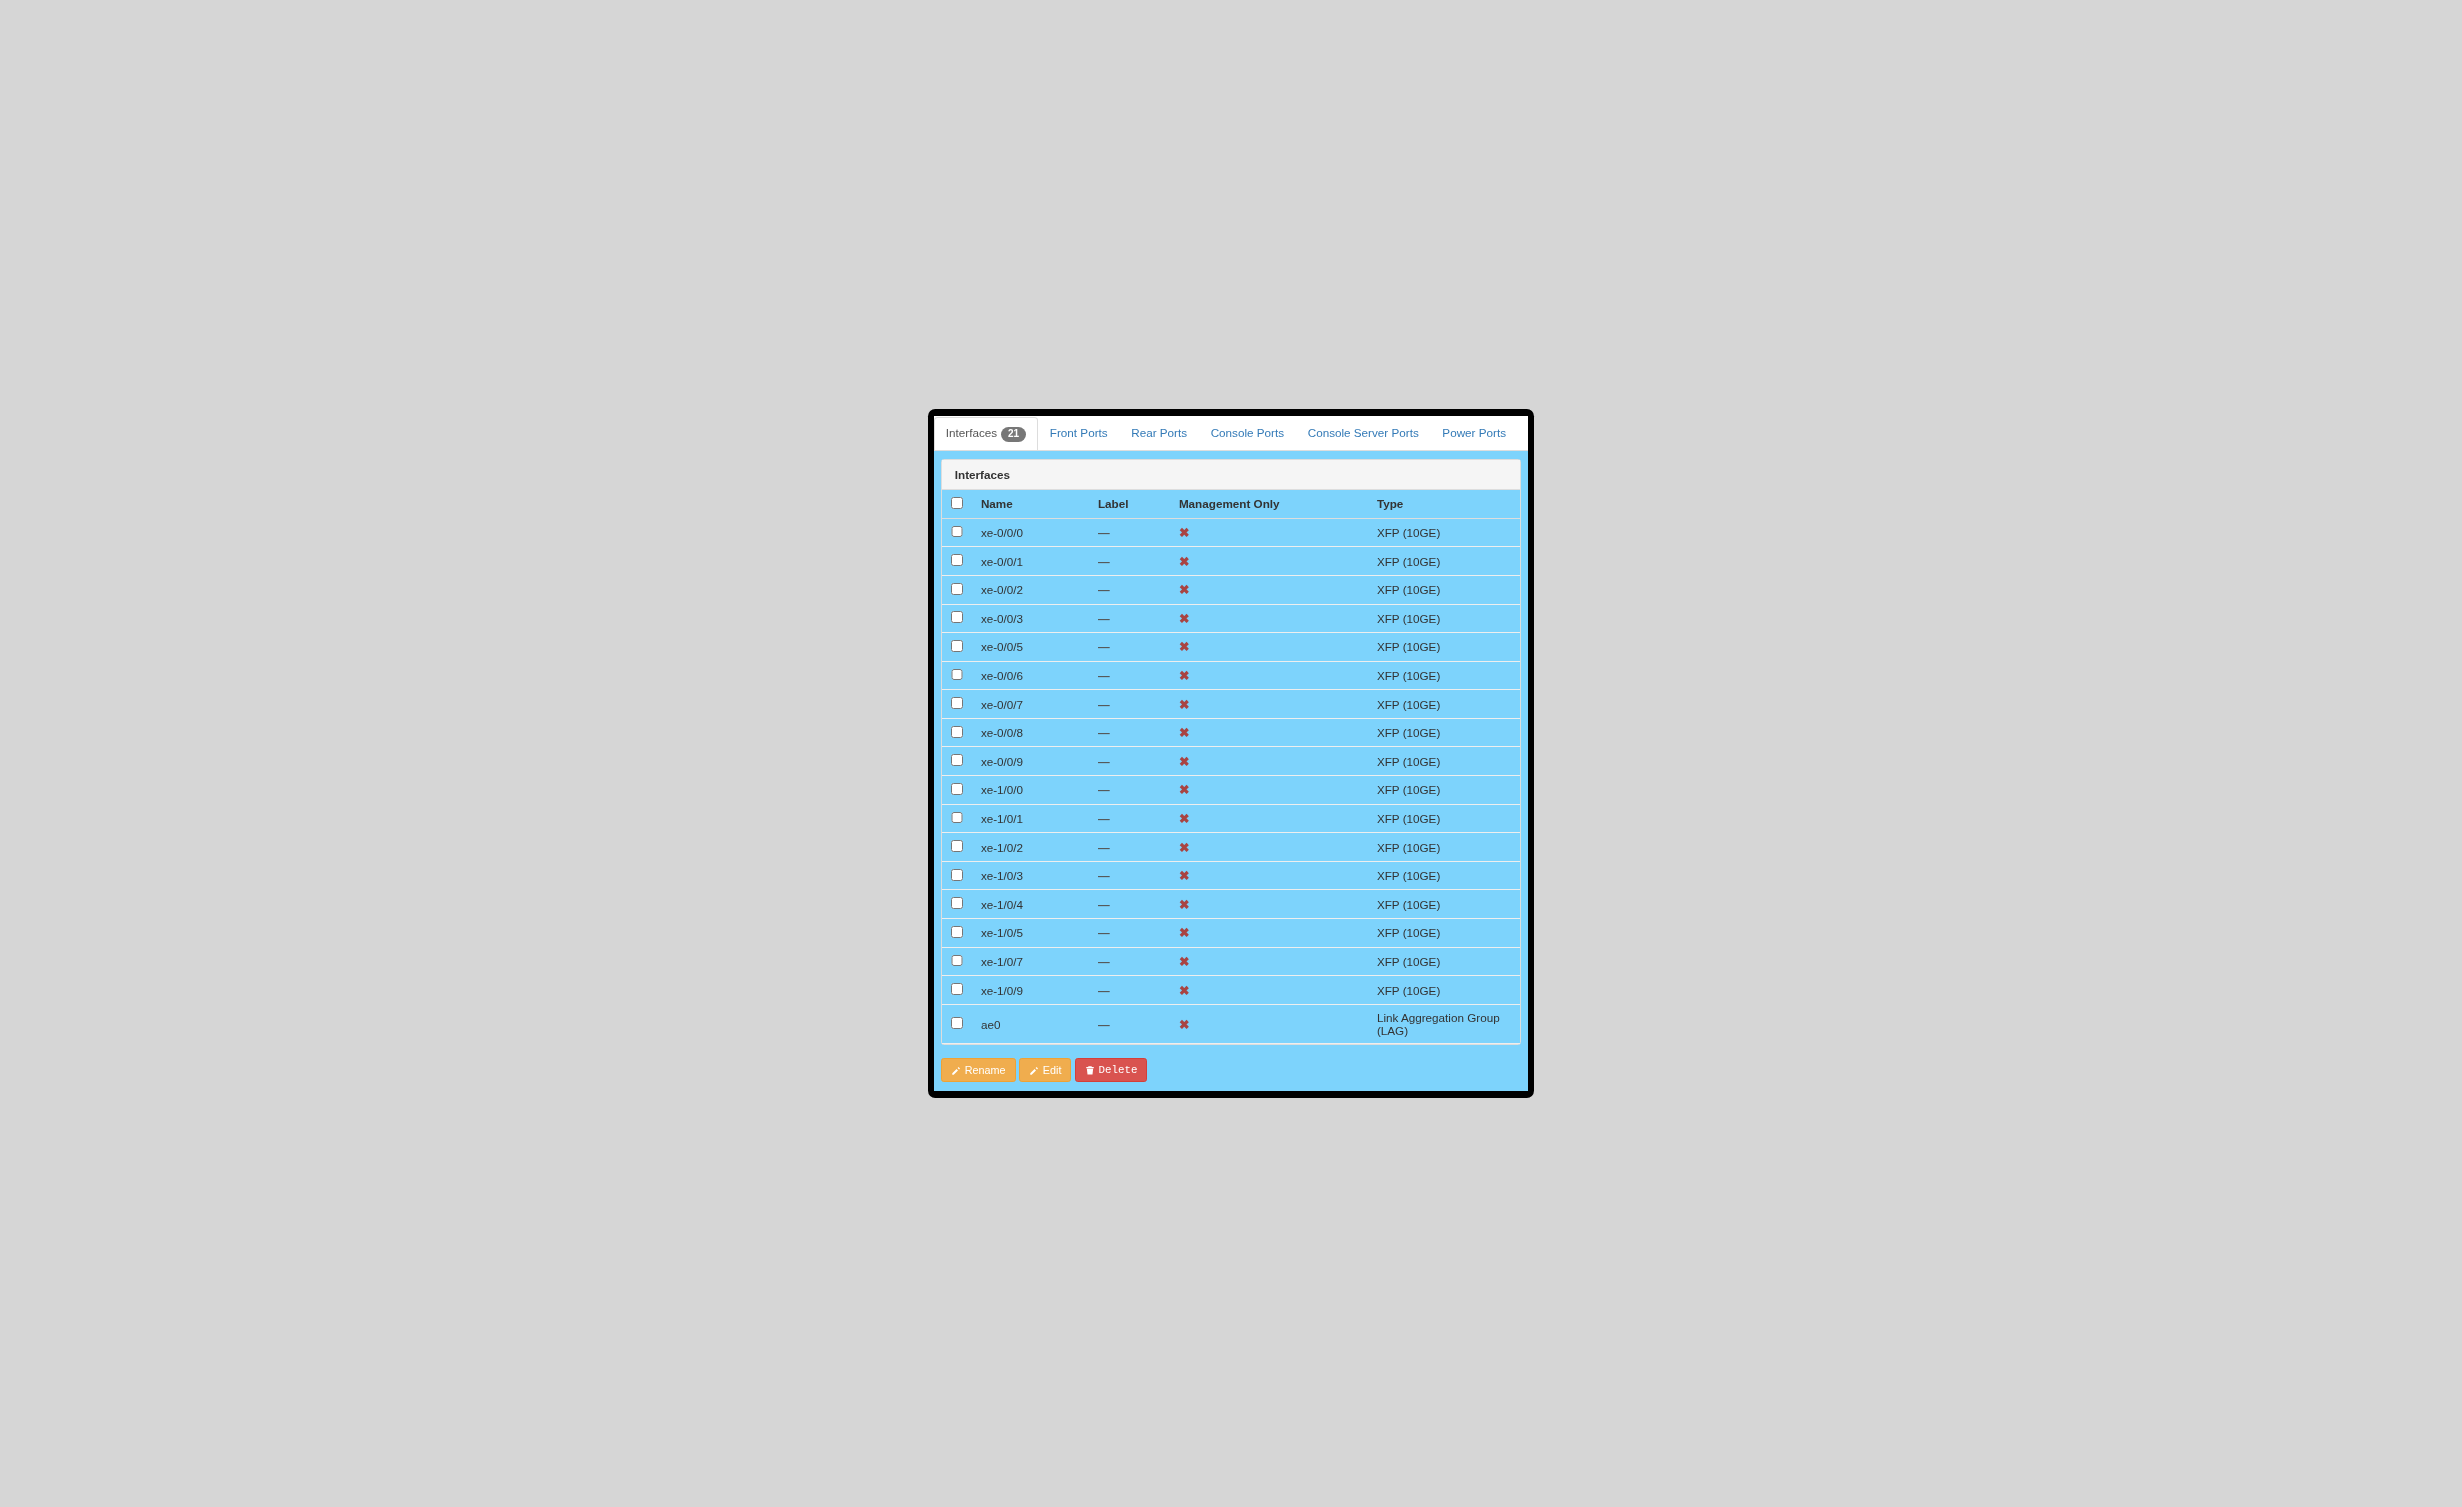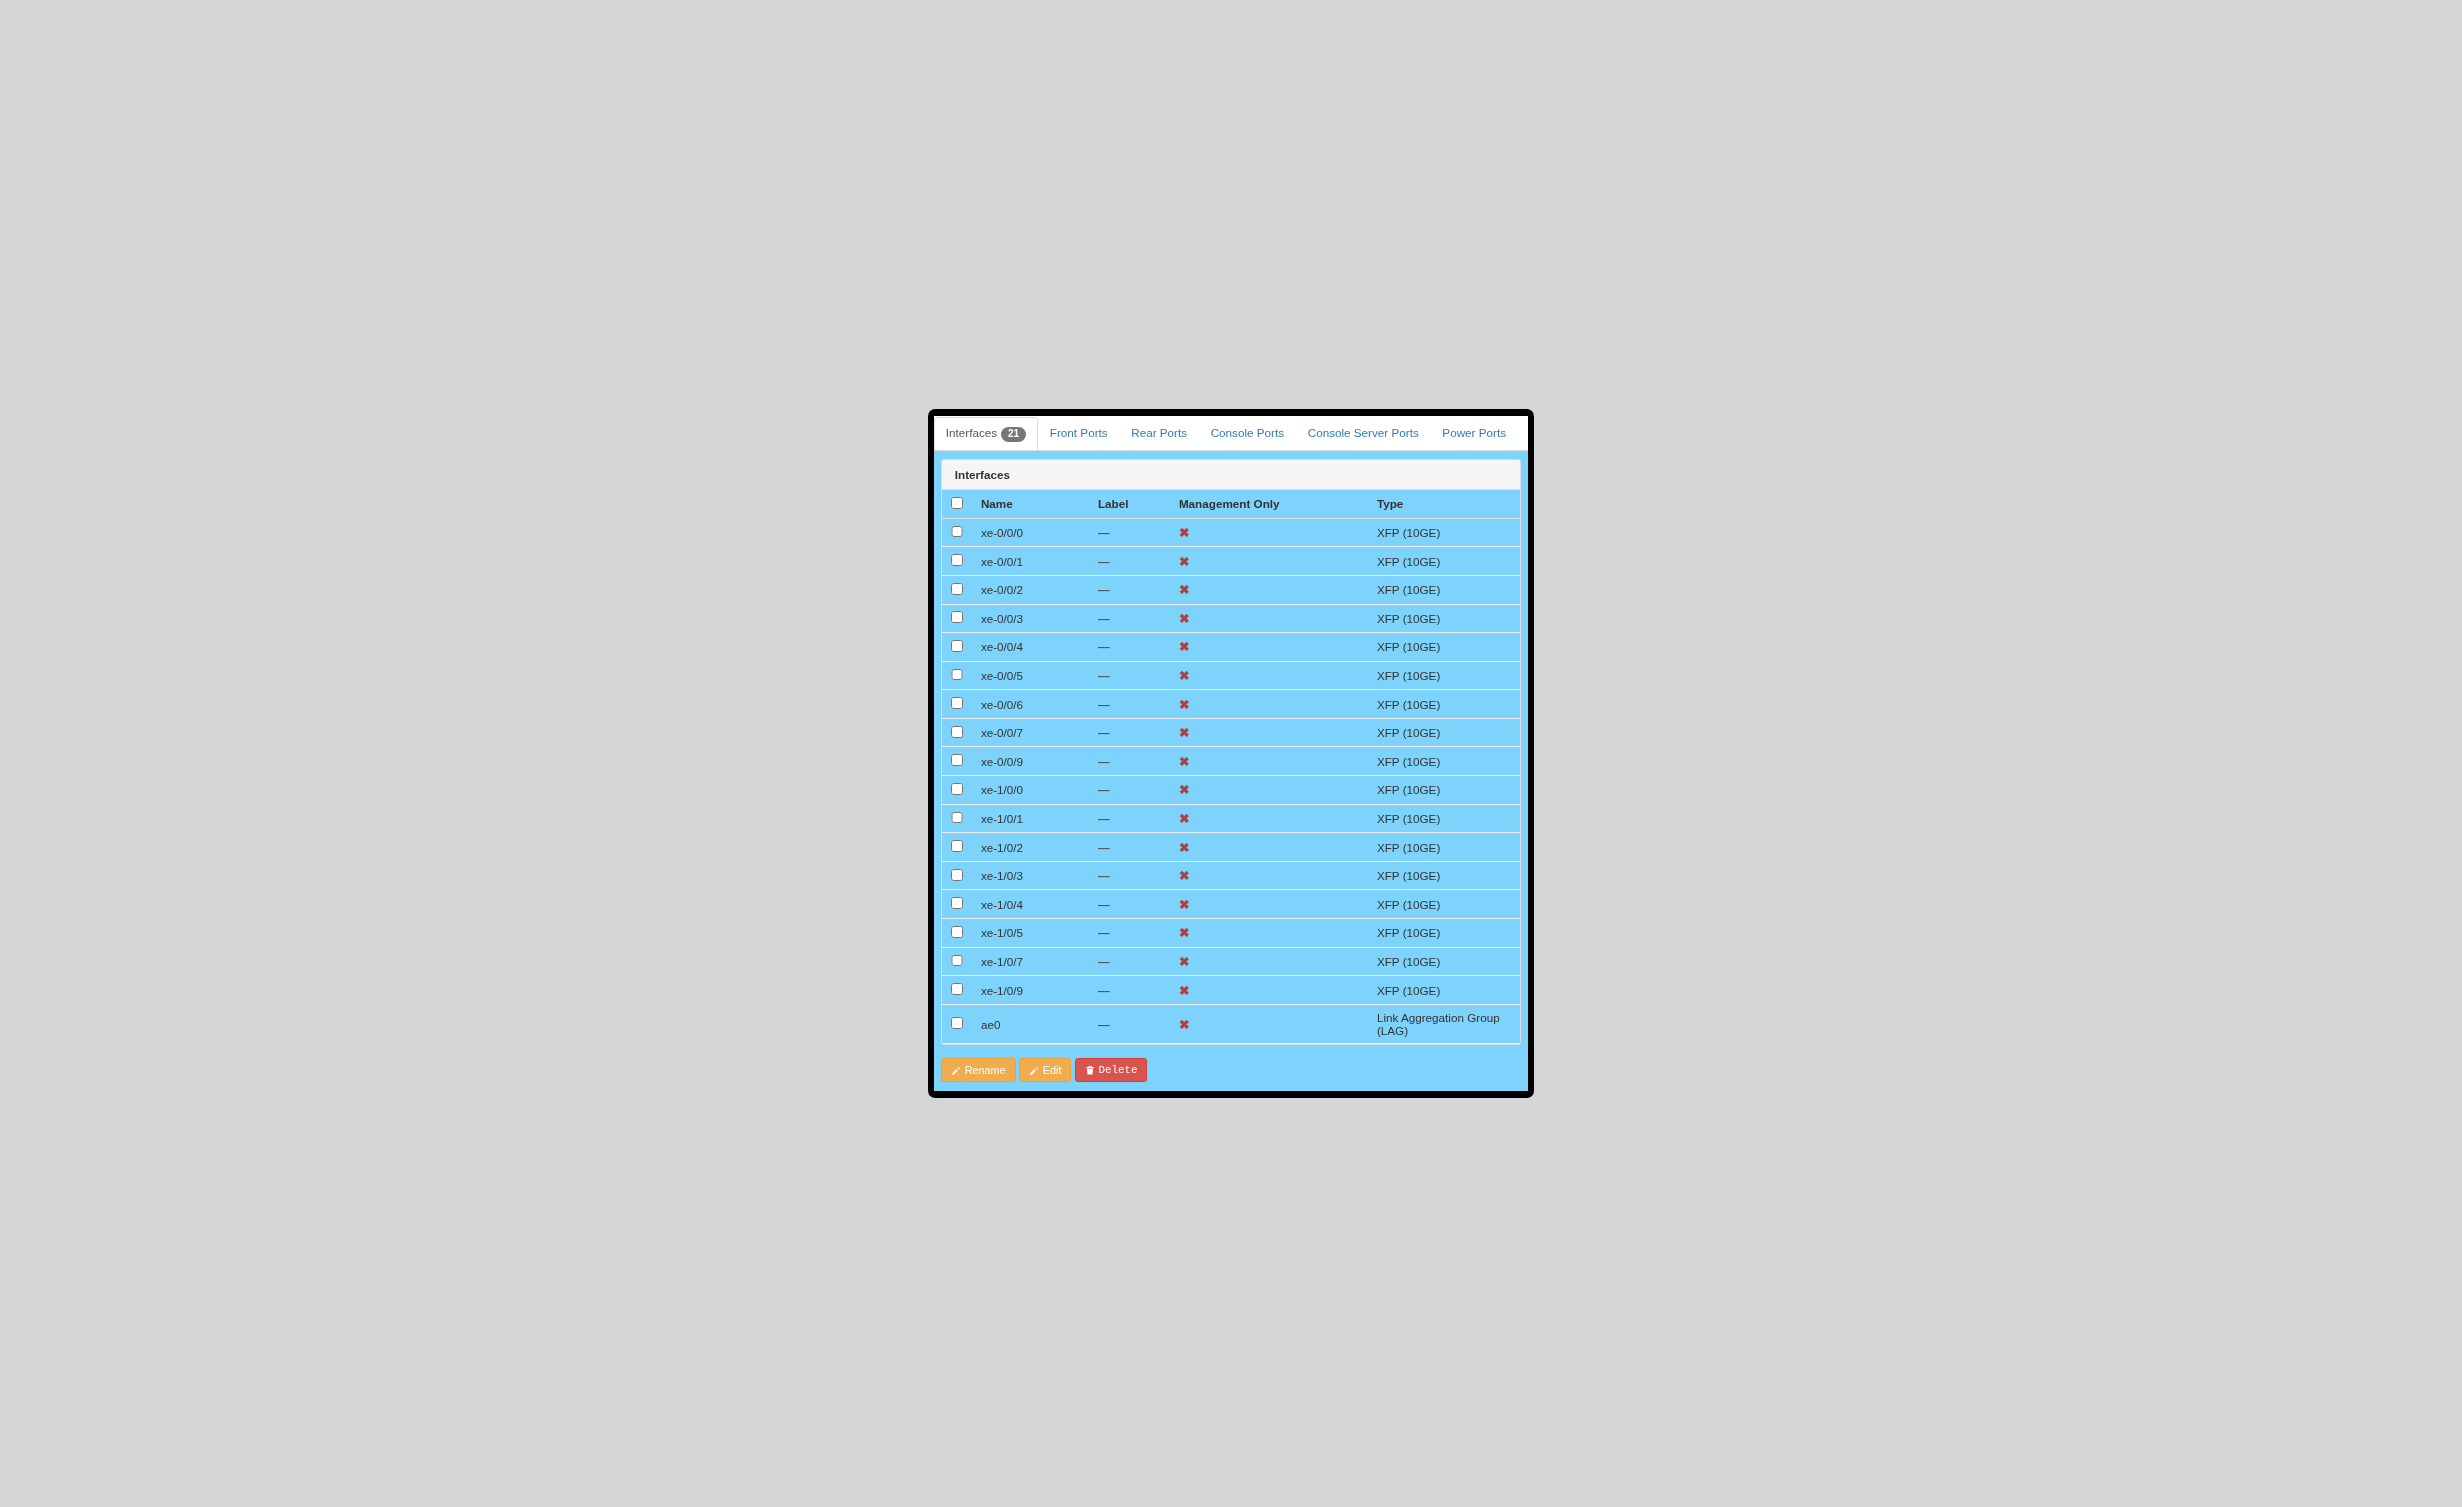--- a/index.html
+++ b/index.html
@@ -205,42 +205,42 @@
             </tr>
             <tr>
               <td class="col-check"><input type="checkbox" style=""></td>
               <td>xe-0/0/3</td>
               <td><span class="dash">—</span></td>
               <td><span class="x-icon">✖</span></td>
               <td>XFP (10GE)</td>
             </tr>
             <tr>
               <td class="col-check"><input type="checkbox" style=""></td>
-              <td>xe-0/0/4</td>
-              <td><span class="dash">—</span></td>
-              <td><span class="x-icon">✖</span></td>
-              <td>XFP (10GE)</td>
-            </tr>
-            <tr>
-              <td class="col-check"><input type="checkbox" style=""></td>
               <td>xe-0/0/5</td>
               <td><span class="dash">—</span></td>
               <td><span class="x-icon">✖</span></td>
               <td>XFP (10GE)</td>
             </tr>
             <tr>
               <td class="col-check"><input type="checkbox" style=""></td>
               <td>xe-0/0/6</td>
               <td><span class="dash">—</span></td>
               <td><span class="x-icon">✖</span></td>
               <td>XFP (10GE)</td>
             </tr>
             <tr>
               <td class="col-check"><input type="checkbox" style=""></td>
               <td>xe-0/0/7</td>
+              <td><span class="dash">—</span></td>
+              <td><span class="x-icon">✖</span></td>
+              <td>XFP (10GE)</td>
+            </tr>
+            <tr>
+              <td class="col-check"><input type="checkbox" style=""></td>
+              <td>xe-0/0/8</td>
               <td><span class="dash">—</span></td>
               <td><span class="x-icon">✖</span></td>
               <td>XFP (10GE)</td>
             </tr>
             <tr>
               <td class="col-check"><input type="checkbox" style=""></td>
               <td>xe-0/0/9</td>
               <td><span class="dash">—</span></td>
               <td><span class="x-icon">✖</span></td>
               <td>XFP (10GE)</td>

